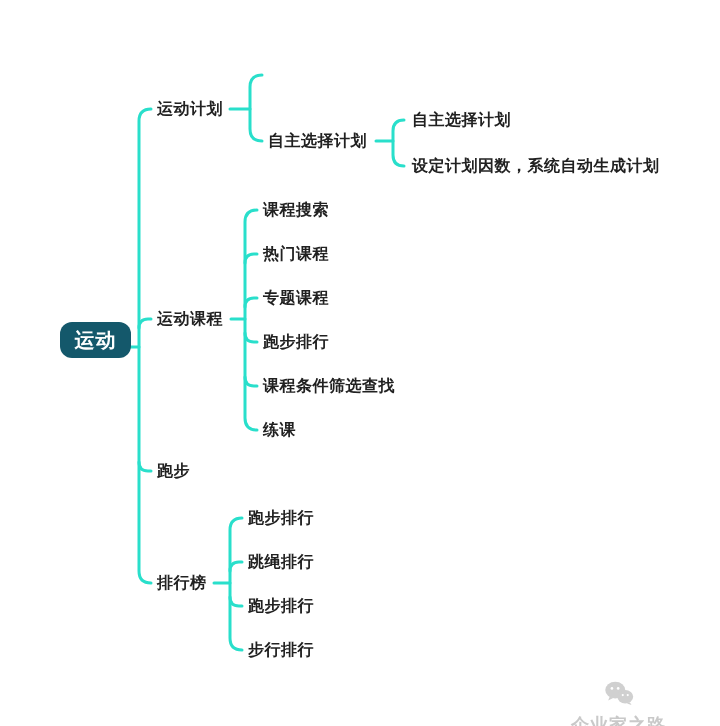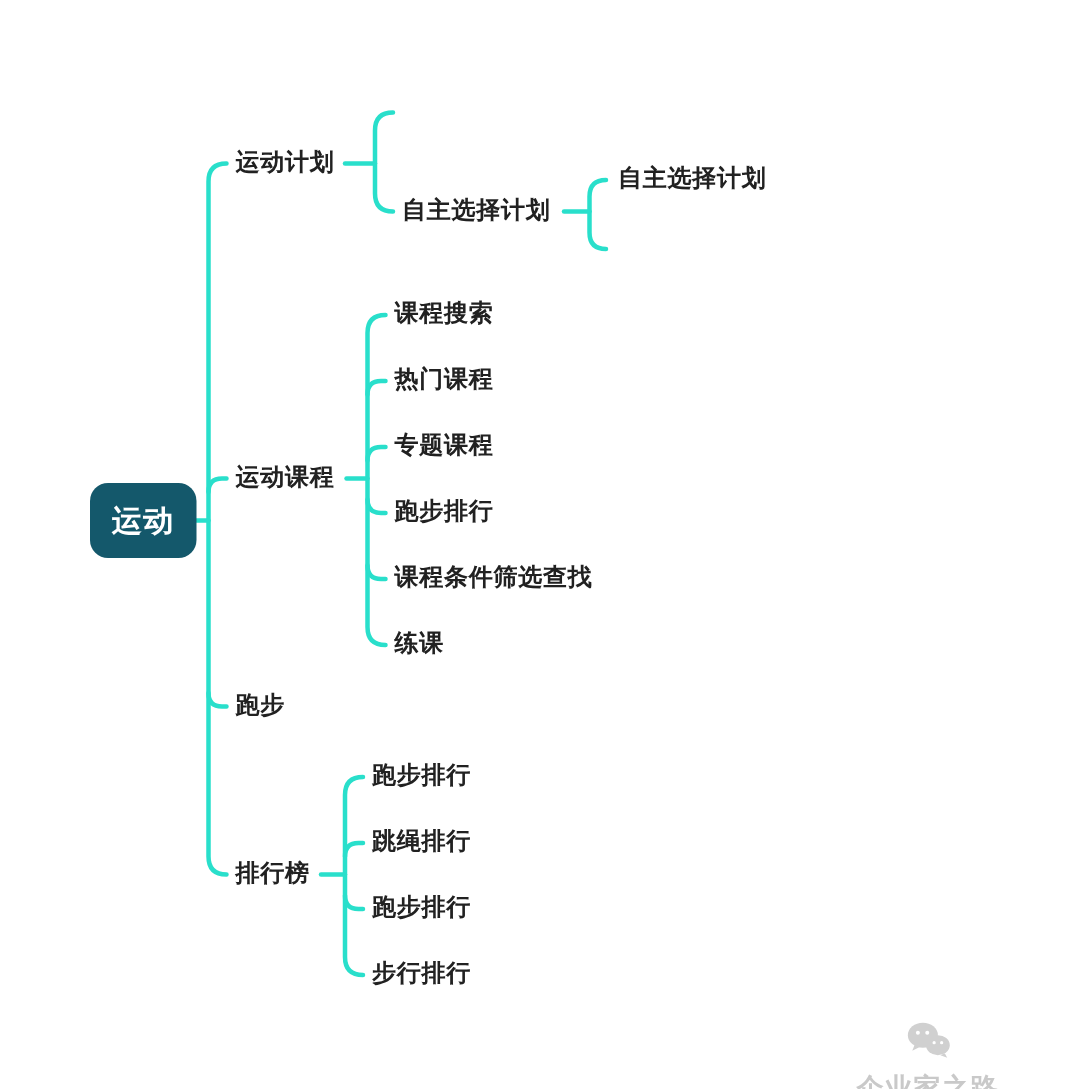--- a/index.html
+++ b/index.html
@@ -27,21 +27,21 @@
     font-size:16px;
     font-weight:700;
     color:var(--text);
     line-height:1;
     letter-spacing:0.5px;
     cursor:default;
   }
   .root-node{
     position:absolute;
     left:60px;top:322px;
-    width:71px;height:50px;
+    width:71px;height:36px;
     background:var(--root-fill);
     border-radius:12px;
     display:flex;align-items:center;justify-content:center;
   }
   .root-node span{
     color:var(--root-text);
     font-size:20px;
     font-weight:700;
     letter-spacing:1px;
     white-space:nowrap;
@@ -95,20 +95,21 @@
     <span>运动</span>
   </div>
 
   <div class="node" style="left:157px;top:109px">运动计划</div>
   <div class="node" style="left:157px;top:319px">运动课程</div>
   <div class="node" style="left:157px;top:471px">跑步</div>
   <div class="node" style="left:157px;top:583px">排行榜</div>
 
   <div class="node" style="left:268px;top:141px">自主选择计划</div>
   <div class="node" style="left:412px;top:120px">自主选择计划</div>
+  <div class="node" style="left:412px;top:166px">设定计划因数，系统自动生成计划</div>
 
   <div class="node" style="left:263px;top:210px">课程搜索</div>
   <div class="node" style="left:263px;top:254px">热门课程</div>
   <div class="node" style="left:263px;top:298px">专题课程</div>
   <div class="node" style="left:263px;top:342px">跑步排行</div>
   <div class="node" style="left:263px;top:386px">课程条件筛选查找</div>
   <div class="node" style="left:263px;top:430px">练课</div>
 
   <div class="node" style="left:248px;top:518px">跑步排行</div>
   <div class="node" style="left:248px;top:562px">跳绳排行</div>

